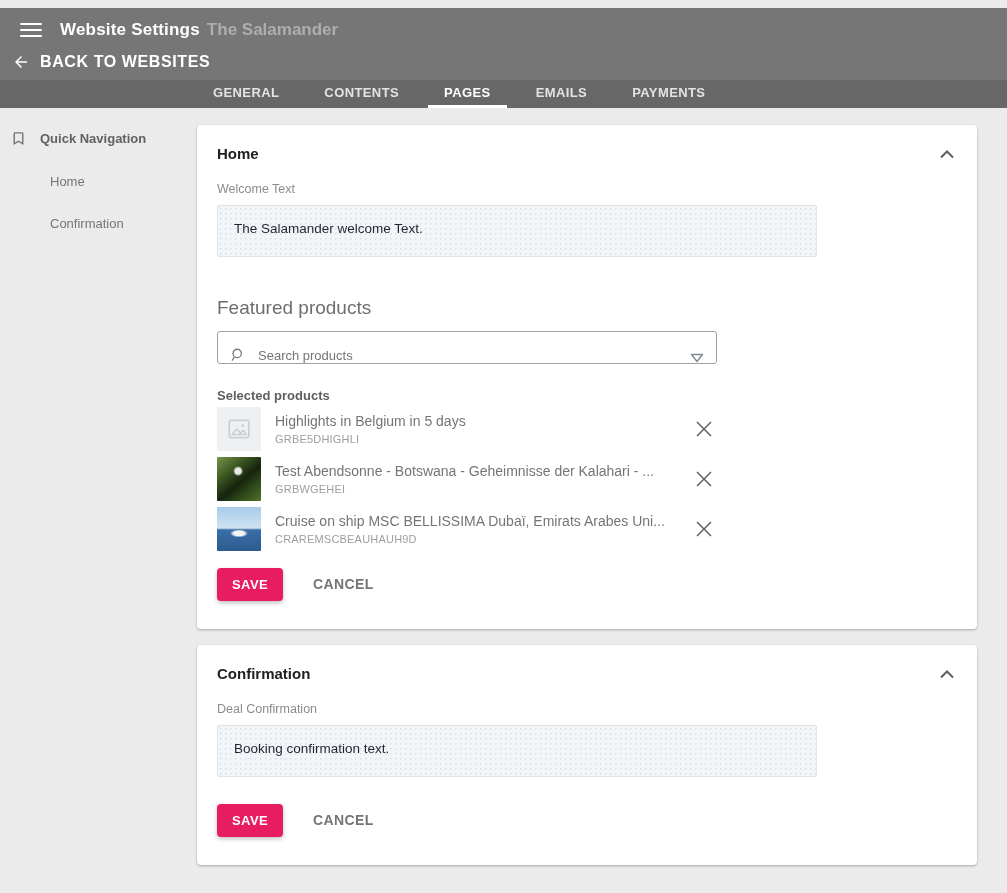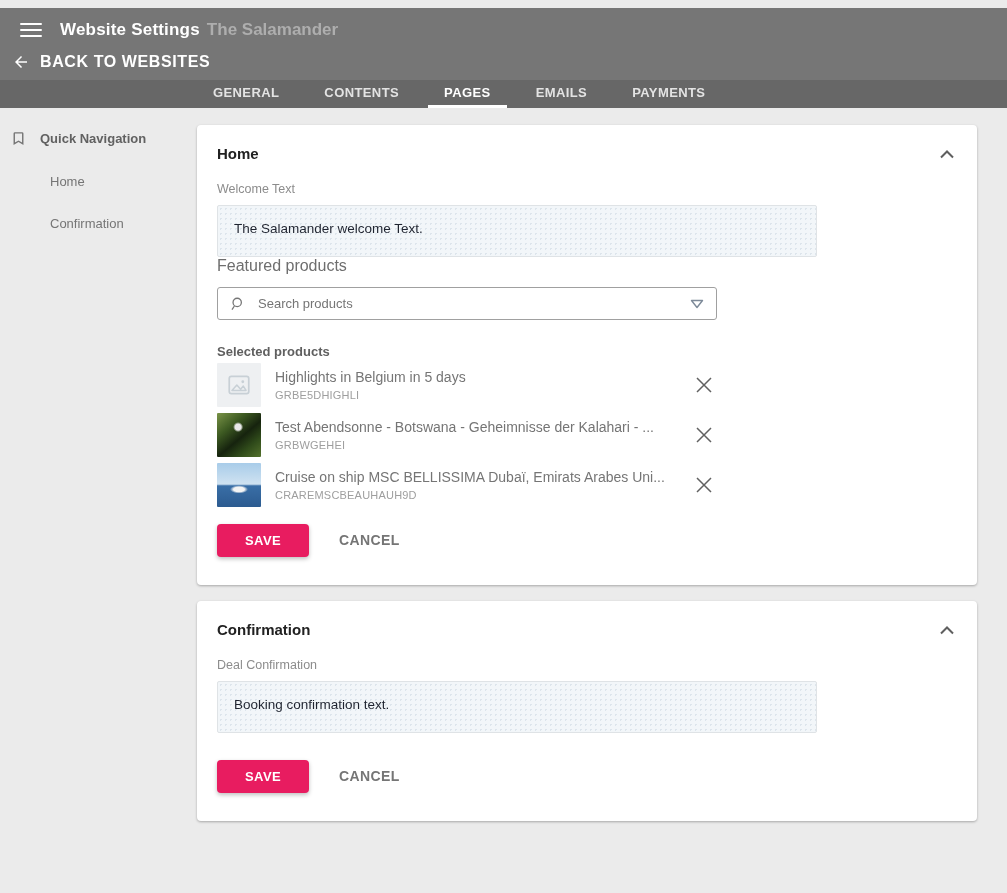--- a/index.html
+++ b/index.html
@@ -59,26 +59,26 @@
   .rte {
     width: 600px; height: 52px; margin-top: 9px;
     border: 1px solid #dfe3e6; border-radius: 2px;
     background-color: #f2f6f9;
     background-image: radial-gradient(#dde5ec 1px, transparent 1px);
     background-size: 5px 5px;
     padding: 15px 16px; font-size: 13.5px; color: #1f2430;
     cursor: text; overflow: hidden;
   }
 
-  .section-label { font-size: 16px; color: #6e6e6e; }
+  .section-label { font-size: 19px; color: #6e6e6e; margin-top: 40px; }
 
   .search-box {
     width: 500px; height: 33px; margin-top: 12px;
     border: 1px solid #a0a0a0; border-radius: 3px; background: #fff;
-    display: flex; align-items: center; padding: 0 12px;
+    display: flex; align-items: flex-end; padding: 0 12px;
   }
   .search-icon { width: 16px; height: 16px; margin-right: 12px; flex: 0 0 16px; }
   .search-input {
     border: none; outline: none; flex: 1; font-size: 13px;
     font-family: "Liberation Sans", sans-serif; color: #424242; background: transparent;
   }
   .search-input::placeholder { color: #757575; opacity: 1; }
   .dd-arrow { width: 14px; height: 10px; cursor: pointer; flex: 0 0 14px; }
 
   .selected-label { font-size: 13px; font-weight: bold; color: #5f5f5f; margin-top: 24px; }
@@ -101,21 +101,21 @@
   .product-text { flex: 1; min-width: 0; }
   .product-title { font-size: 14px; color: #757575; white-space: nowrap; overflow: hidden; }
   .product-code { font-size: 11px; color: #9e9e9e; margin-top: 4px; letter-spacing: .2px; }
   .remove-btn { background: none; border: none; cursor: pointer; padding: 4px; margin-left: 20px; line-height: 0; }
 
   .btn-row { display: flex; align-items: center; margin-top: 16px; }
   .save-btn {
     background: #e81c60; color: #fff; border: none; border-radius: 4px;
     font-family: "Liberation Sans", sans-serif;
     font-size: 13px; font-weight: bold; letter-spacing: .4px;
-    padding: 9px 28px; cursor: pointer;
+    padding: 9px 15px; cursor: pointer;
     box-shadow: 0 2px 4px rgba(0,0,0,.25);
   }
   .cancel-btn {
     background: none; border: none; color: #757575;
     font-family: "Liberation Sans", sans-serif;
     font-size: 14px; font-weight: bold; letter-spacing: .4px;
     margin-left: 26px; cursor: pointer; padding: 9px 4px;
   }
 </style>
 </head>

